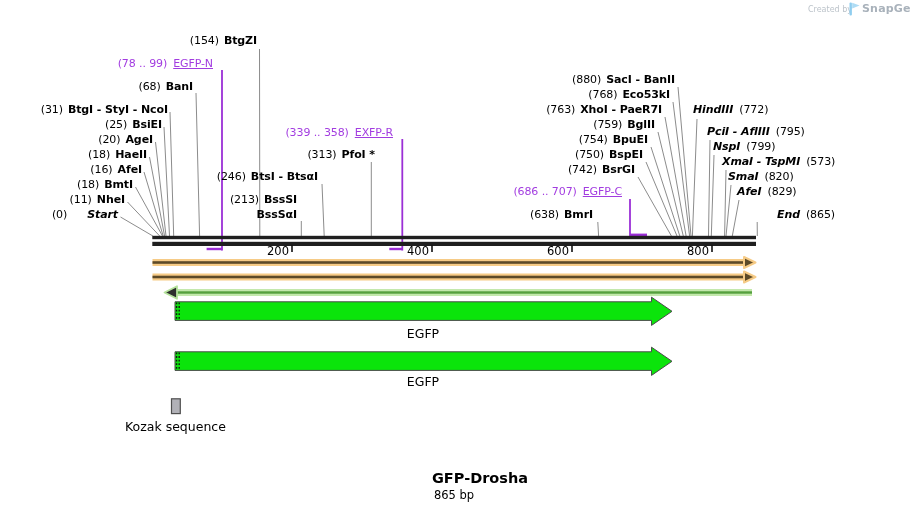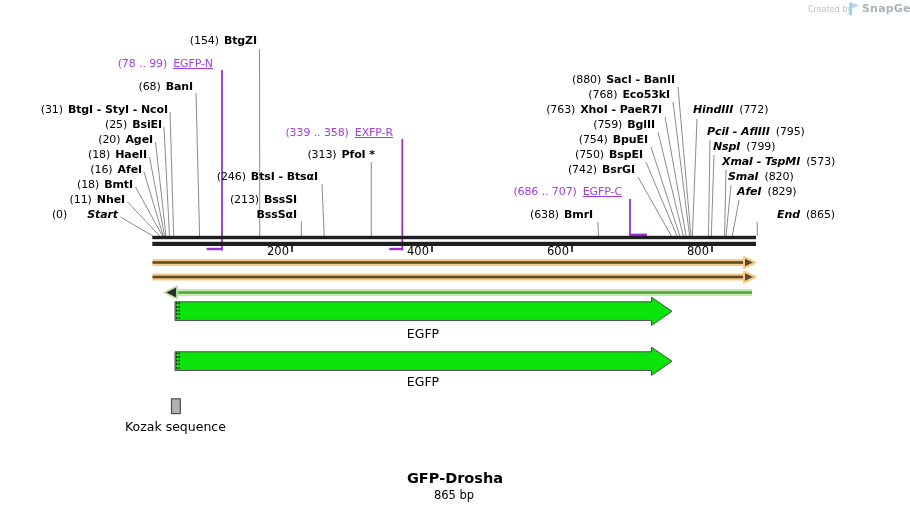--- a/index.html
+++ b/index.html
@@ -161,16 +161,16 @@
 
   <div class="tick-num" style="right:621px;top:245px">200</div>
   <div class="tick-num" style="right:481px;top:245px">400</div>
   <div class="tick-num" style="right:341px;top:245px">600</div>
   <div class="tick-num" style="right:201px;top:245px">800</div>
 
   <div class="feat-label" style="left:423px;top:327px">EGFP</div>
   <div class="feat-label" style="left:423px;top:375px">EGFP</div>
   <div class="kozak-label" style="left:125px;top:420px">Kozak sequence</div>
 
-  <div class="map-title" style="left:455px;top:470px">GFP-Drosha</div>
+  <div class="map-title" style="left:480px;top:470px">GFP-Drosha</div>
   <div class="map-subtitle" style="left:454px;top:488px">865 bp</div>
 
 </div>
 
 </body></html>

